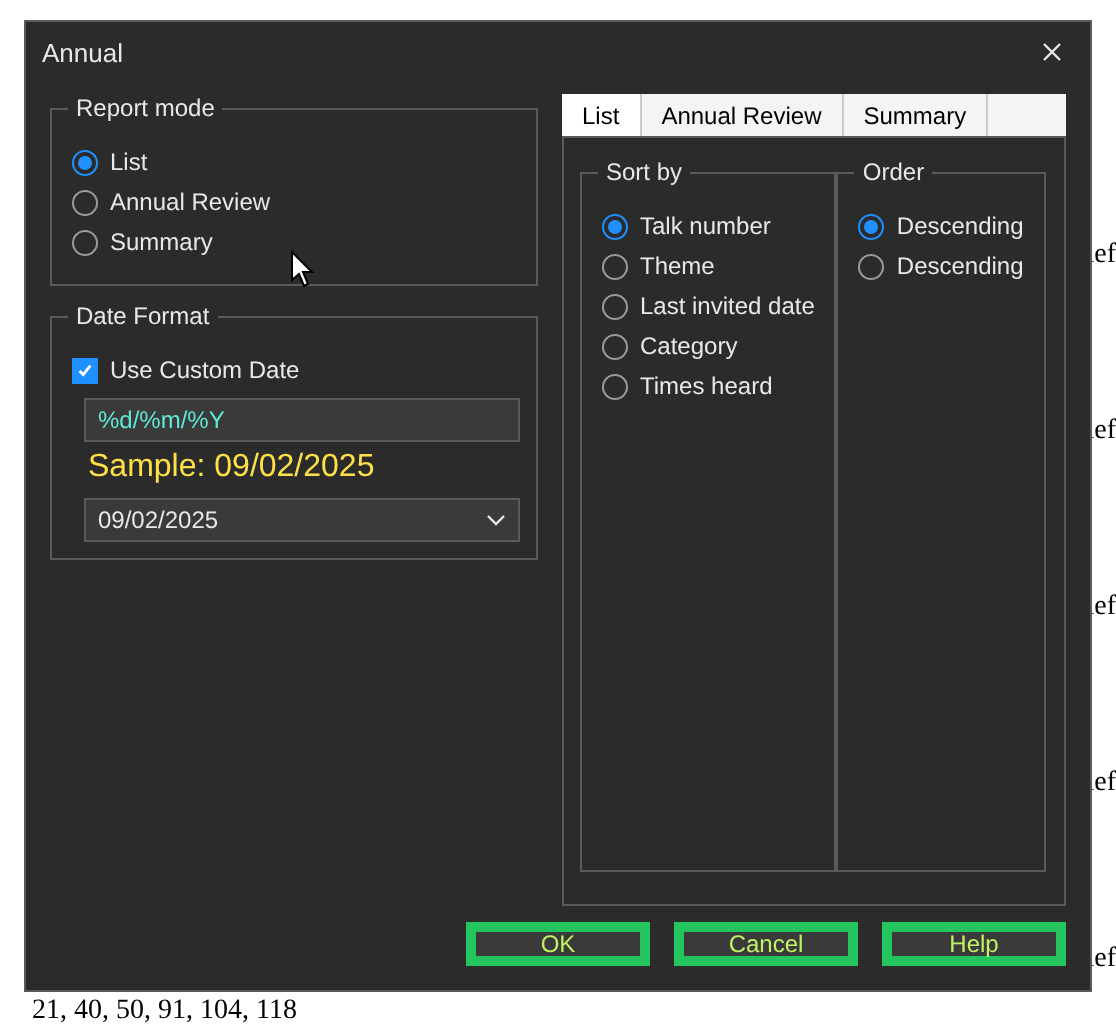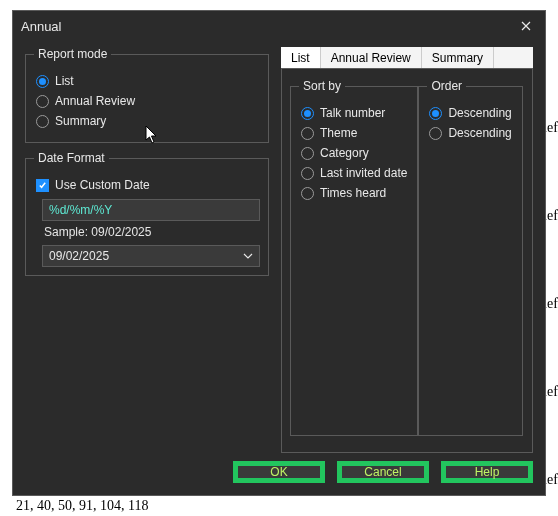--- a/index.html
+++ b/index.html
@@ -123,23 +123,23 @@
     background: #3a3a3a;
     border: 1px solid #5a5a5a;
     color: #5eead4;
     height: 22px;
     width: 100%;
     padding: 0 6px;
     font-size: 12px;
     font-family: inherit;
   }
   .sample {
-    font-size: 12px;
+    font-size: 16px;
     padding: 4px 2px 6px 2px;
-    color: #e5e5e5;
+    color: #fde047;
   }
   .combo {
     position: relative;
     width: 100%;
     height: 22px;
     background: #3a3a3a;
     border: 1px solid #5a5a5a;
     display: flex;
     align-items: center;
     padding: 0 6px;
@@ -274,25 +274,25 @@
           <div class="radio-row">
             <span class="radio checked"></span>
             <span>Talk number</span>
           </div>
           <div class="radio-row">
             <span class="radio"></span>
             <span>Theme</span>
           </div>
           <div class="radio-row">
             <span class="radio"></span>
+            <span>Last invited date</span>
+          </div>
+          <div class="radio-row">
+            <span class="radio"></span>
             <span>Category</span>
-          </div>
-          <div class="radio-row">
-            <span class="radio"></span>
-            <span>Last invited date</span>
           </div>
           <div class="radio-row">
             <span class="radio"></span>
             <span>Times heard</span>
           </div>
         </fieldset>
 
         <fieldset class="group">
           <legend>Order</legend>
           <div class="radio-row">

